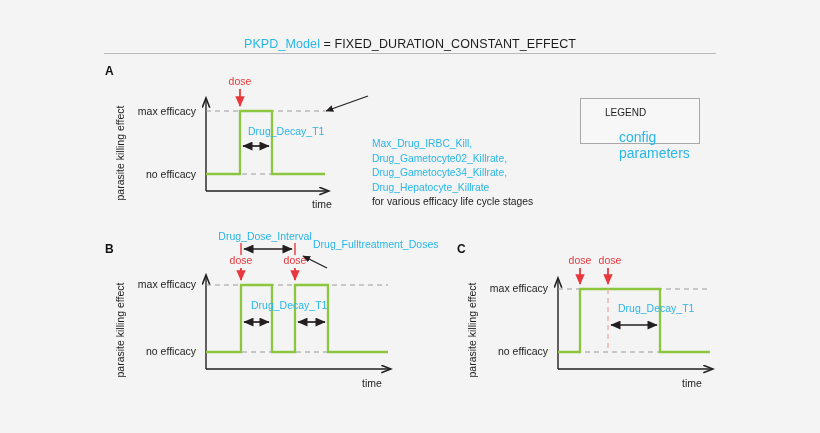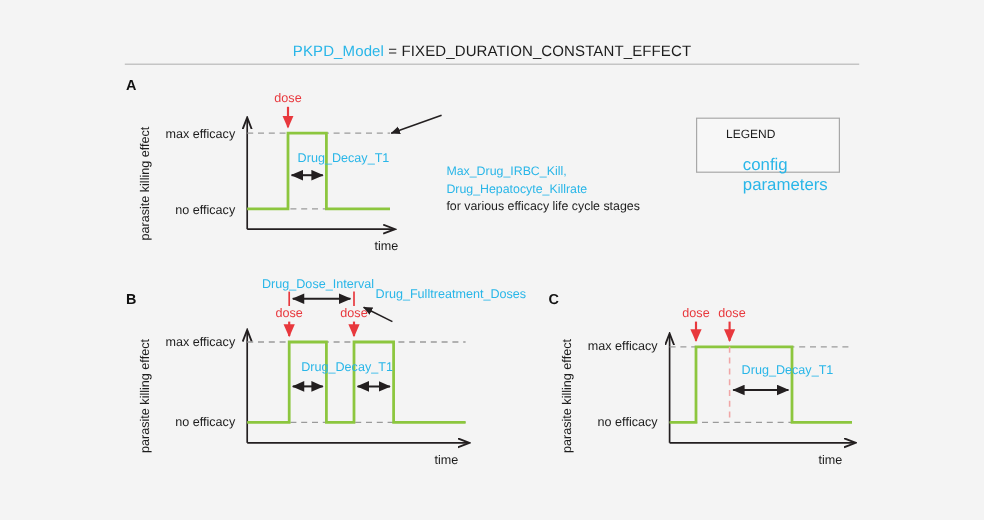--- a/index.html
+++ b/index.html
@@ -76,20 +76,22 @@
   <div class="panel-letter" style="left:105px; top:242px;">B</div>
   <div class="panel-letter" style="left:457px; top:242px;">C</div>
 
   <div class="legend-box">
     <div class="legend-title">LEGEND</div>
     <div class="legend-sub">config parameters</div>
   </div>
 
   <div class="param-list">
     <div class="p">Max_Drug_IRBC_Kill,</div>
+    <div class="p">Drug_Gametocyte02_Killrate,</div>
+    <div class="p">Drug_Gametocyte34_Killrate,</div>
     <div class="p">Drug_Hepatocyte_Killrate</div>
     <div class="note">for various efficacy life cycle stages</div>
   </div>
 
   <svg width="820" height="433">
     <defs>
       <marker id="ar-black" markerWidth="7" markerHeight="7" refX="5.6" refY="2.6" orient="auto">
         <path d="M0,0 L6,2.6 L0,5.2 z" fill="#231f20"></path>
       </marker>
       <marker id="ar-black-start" markerWidth="7" markerHeight="7" refX="0.4" refY="2.6" orient="auto">

